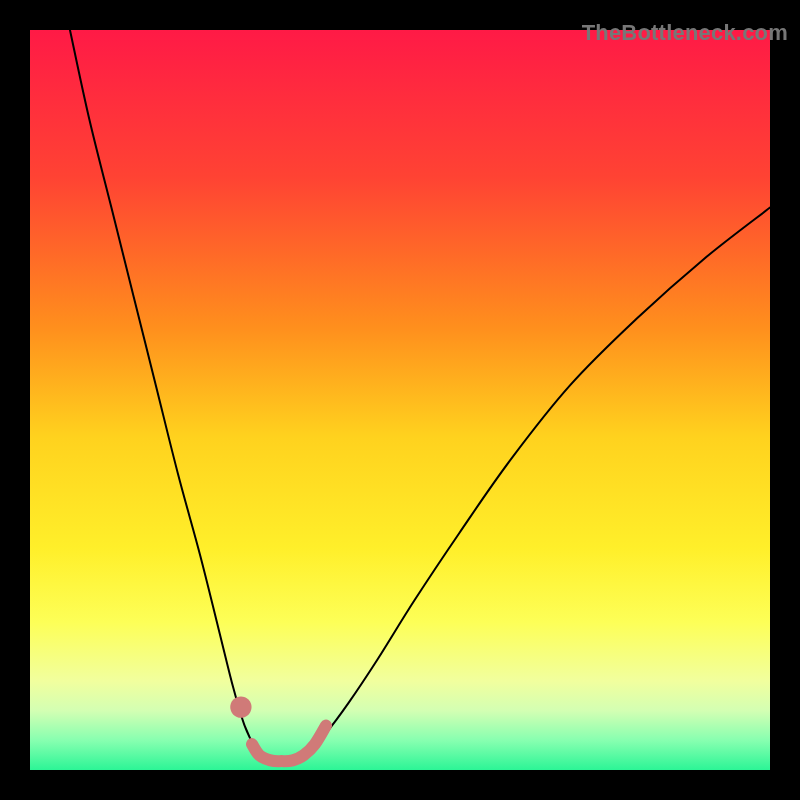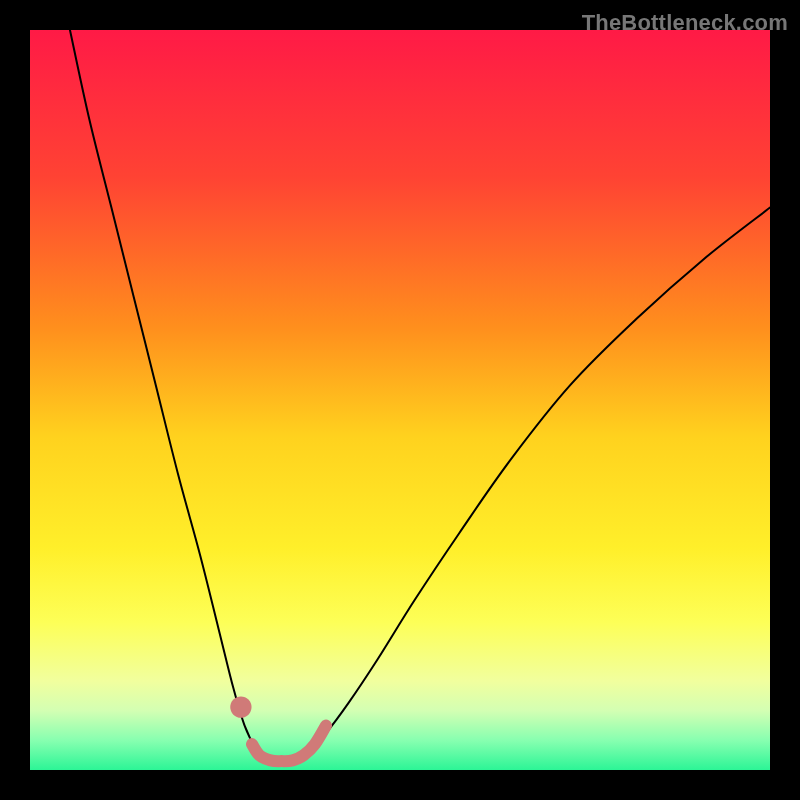--- a/index.html
+++ b/index.html
@@ -12,21 +12,21 @@
     overflow: hidden;
   }
   .outer {
     position: relative;
     width: 800px;
     height: 800px;
     background: #000;
   }
   .watermark {
     position: absolute;
-    top: 10px;
+    top: 20px;
     right: 12px;
     color: #777;
     font-size: 22px;
     font-weight: 600;
     letter-spacing: 0.2px;
     z-index: 5;
   }
   .plot {
     position: absolute;
     left: 30px;

